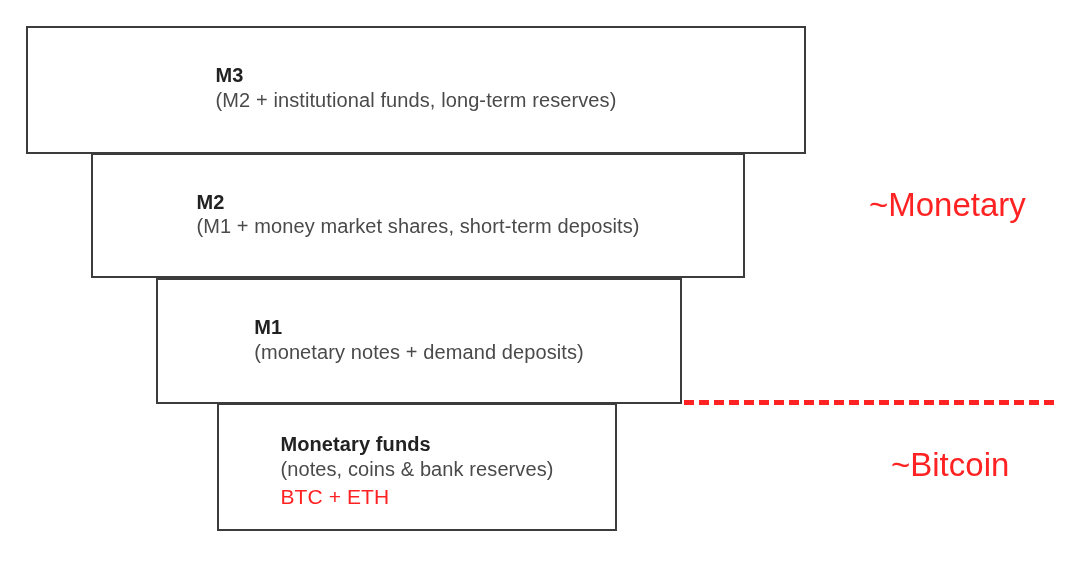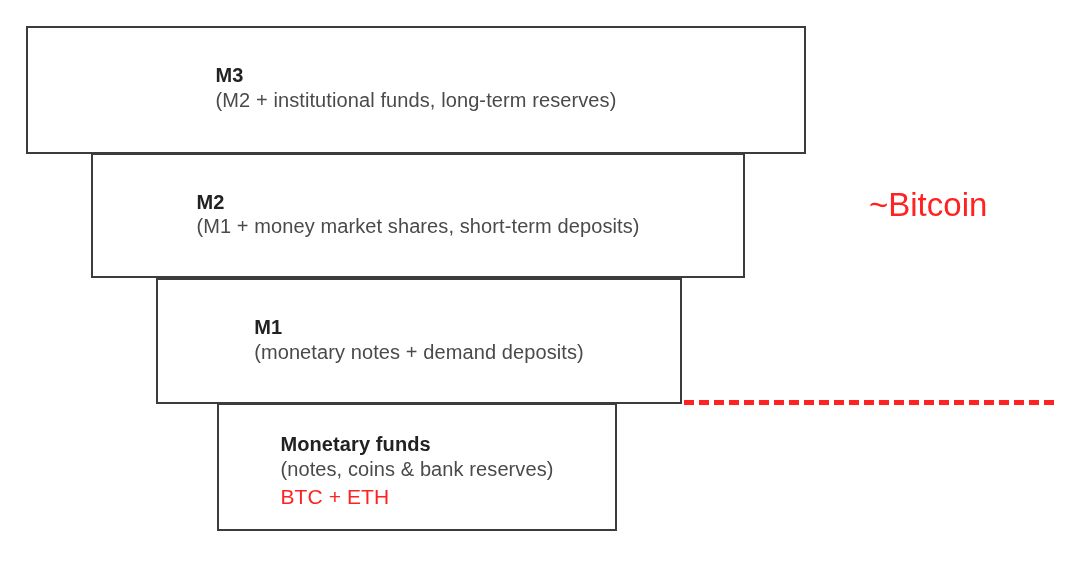--- a/index.html
+++ b/index.html
@@ -119,16 +119,17 @@
   <div class="agg-box" id="box-base">
     <div class="stack">
       <div class="agg-title">Monetary funds</div>
       <div class="agg-sub">(notes, coins &amp; bank reserves)</div>
       <div class="agg-extra" style="color:#ff2222">BTC + ETH</div>
     </div>
   </div>
 
   <div id="divider-line"></div>
 
-  <div class="annot" id="annot-ethereum" style="color:#ff2222">~Bitcoin</div>
+  <div class="annot" id="annot-ethereum" style="color:#ff2222">~Monetary</div>
 
+  <div class="annot" id="annot-bitcoin" style="color:#ff2222">~Bitcoin</div>
 
 </div>
 
 </body></html>

